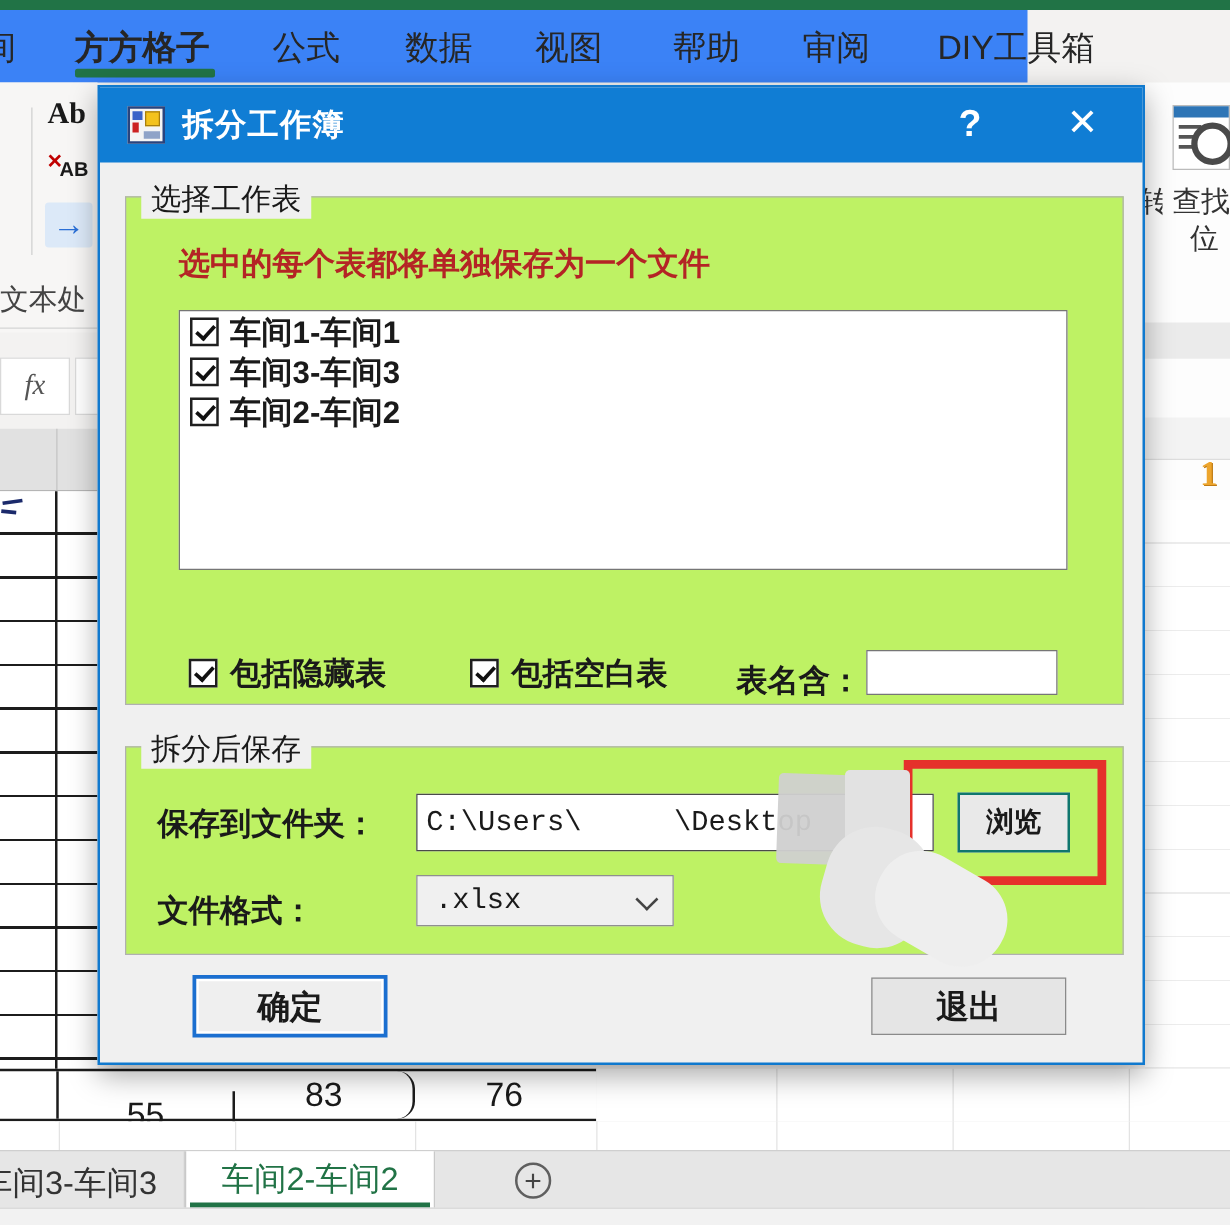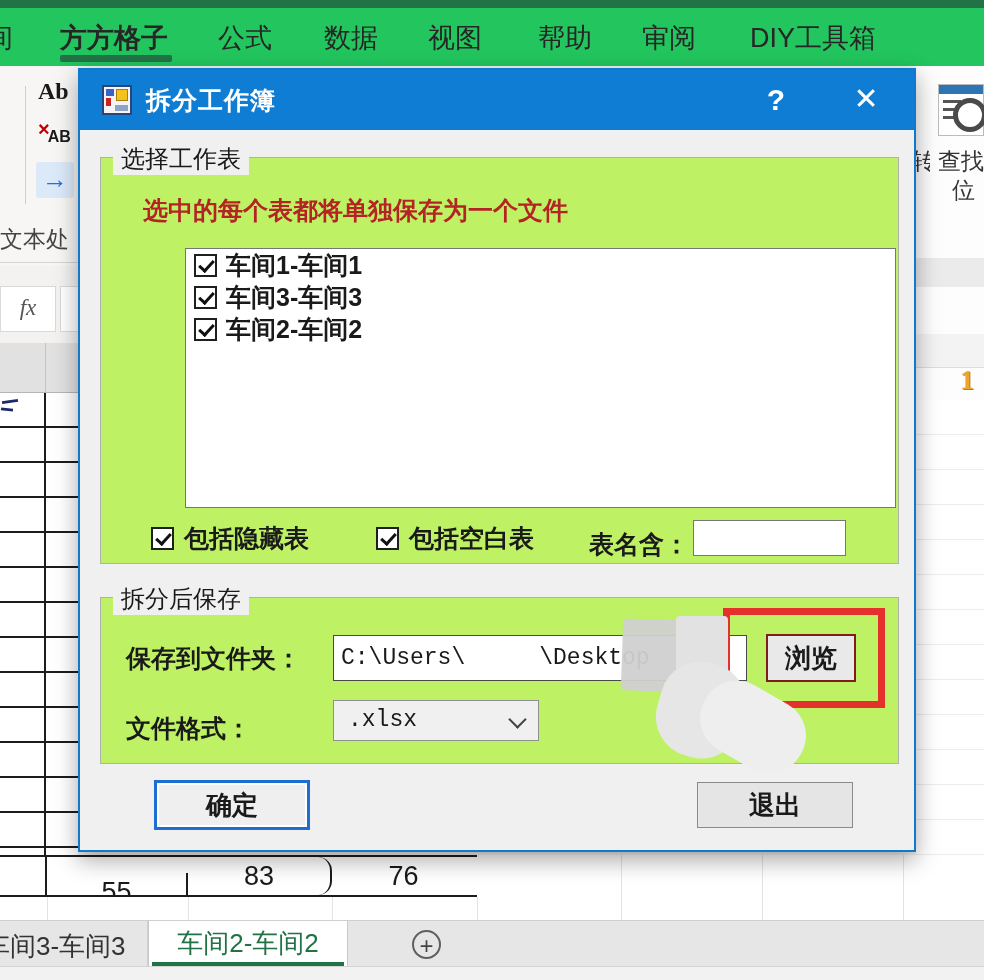--- a/index.html
+++ b/index.html
@@ -2,21 +2,21 @@
 <html><head>
 <meta charset="utf-8">
 <style>
   html,body{margin:0;padding:0;}
   .screen{position:relative;width:984px;height:980px;overflow:hidden;background:#f3f2f1;
     font-family:"Liberation Sans","DejaVu Sans",sans-serif;color:#1a1a1a;}
   .abs{position:absolute;}
 
   
   .top-green{left:0;top:0;width:984px;height:8px;background:#217346;}
-  .ribbon{left:0;top:8px;width:984px;height:58px;background:#22c55e;}
+  .ribbon{left:0;top:8px;width:822px;height:58px;background:#3b82f6;}
   .rtab{top:12px;font-size:27px;color:#262626;white-space:nowrap;cursor:default;}
   .rtab.bold{font-weight:bold;}
   .rtab-underline{left:60px;top:47px;width:112px;height:7px;background:#217346;border-radius:2px;}
 
   
   .left-strip{left:0;top:66px;width:78px;height:200px;background:#f7f6f5;}
   .vsep{left:25px;top:20px;width:1px;height:118px;background:#cfcfcf;}
   .ab-glyph{left:38px;top:12px;font-family:"Liberation Serif","DejaVu Serif",serif;font-weight:bold;font-size:24px;}
   .abx{left:38px;top:52px;font-weight:bold;font-size:16px;}
   .abx .x{color:#c00000;font-size:20px;vertical-align:6px;margin-right:-2px;}
@@ -85,39 +85,39 @@
   .dlg-icon .b3{position:absolute;right:2px;top:2px;width:12px;height:12px;background:#f3c21c;border:1px solid #a87f0d;box-sizing:border-box;}
   .dlg-icon .b4{position:absolute;right:2px;bottom:2px;width:13px;height:6px;background:#8fa3c8;}
   .dlg-title{left:66px;top:0;height:60px;line-height:60px;color:#fff;font-size:25px;font-weight:bold;letter-spacing:1px;}
   .dlg-help{left:676px;top:0;width:40px;height:60px;line-height:60px;text-align:center;color:#fff;font-size:30px;font-weight:bold;}
   .dlg-close{left:760px;top:0;width:52px;height:60px;line-height:58px;text-align:center;color:#fff;font-size:30px;font-weight:300;}
 
   .groupbox{border:1px solid #b0b0b0;background:#bef264;box-sizing:border-box;}
   .gb-label{position:absolute;left:12px;top:-15px;background:#f0f0f0;padding:0 8px;font-size:24px;color:#1a1a1a;}
   .gb1{left:20px;top:87px;width:799px;height:407px;}
   .warn{left:42px;top:36px;color:#b42425;font-weight:bold;font-size:25px;white-space:nowrap;}
-  .listbox{left:42px;top:90px;width:711px;height:260px;background:#fff;border:1px solid #767676;box-sizing:border-box;margin-left:42px;}
+  .listbox{left:42px;top:90px;width:711px;height:208px;background:#fff;border:1px solid #767676;box-sizing:border-box;}
   .litem{position:relative;height:32px;display:flex;align-items:center;padding-left:8px;}
   .litem .lab{font-weight:bold;font-size:25px;margin-left:9px;white-space:nowrap;}
   .cb{width:23px;height:23px;border:2px solid #1f1f1f;background:#fff;box-sizing:border-box;position:relative;flex:0 0 auto;}
   .cb.checked::after{content:"";position:absolute;left:3px;top:4px;width:12px;height:6px;
     border-left:3px solid #111;border-bottom:3px solid #111;transform:rotate(-48deg);}
   .cbrow-item{display:flex;align-items:center;position:absolute;}
   .cbrow-item .lab{font-weight:bold;font-size:25px;margin-left:10px;white-space:nowrap;}
   .namecontains-label{left:488px;top:370px;font-weight:bold;font-size:25px;}
   .namecontains-input{left:592px;top:362px;width:153px;height:36px;background:#fff;border:1px solid #767676;box-sizing:border-box;font-size:22px;padding:0 6px;outline:none;}
 
   .gb2{left:20px;top:527px;width:799px;height:167px;}
   .flabel{font-weight:bold;font-size:25px;white-space:nowrap;}
   .folder-label{left:25px;top:44px;}
   .path-input{left:232px;top:37px;width:414px;height:46px;background:#fff;border:1px solid #4a4a4a;box-sizing:border-box;
     font-family:"Liberation Mono","DejaVu Sans Mono",monospace;font-size:23px;line-height:44px;white-space:nowrap;overflow:hidden;padding-left:7px;}
   .path-gap{display:inline-block;width:74px;}
-  .browse-btn{left:665px;top:36px;width:90px;height:48px;background:#e9e9e9;border:2px solid #7f1d1d;box-sizing:border-box;
-    font-size:26px;font-weight:bold;text-align:center;line-height:44px;}
+  .browse-btn{left:665px;top:36px;width:90px;height:48px;background:#e9e9e9;border:2px solid #0f766e;box-sizing:border-box;
+    font-size:22px;font-weight:bold;text-align:center;line-height:44px;}
   .red-box{left:622px;top:10px;width:162px;height:100px;border:7px solid #e5312b;box-sizing:border-box;}
   .format-label{left:25px;top:114px;}
   .combo{left:232px;top:102px;width:206px;height:41px;background:#f0f0f0;border:1px solid #8f8f8f;box-sizing:border-box;}
   .combo .val{position:absolute;left:14px;top:0;line-height:39px;
     font-family:"Liberation Mono","DejaVu Sans Mono",monospace;font-size:23px;}
   .combo .chev{position:absolute;right:14px;top:12px;width:11px;height:11px;
     border-right:2px solid #444;border-bottom:2px solid #444;transform:rotate(45deg);}
 
   .patch1{left:542px;top:550px;width:100px;height:72px;background:#d0d0d0;border-radius:4px;transform:rotate(2deg);opacity:.95;}
   .patch1b{left:596px;top:546px;width:52px;height:60px;background:#e2e2e2;border-radius:4px;}

